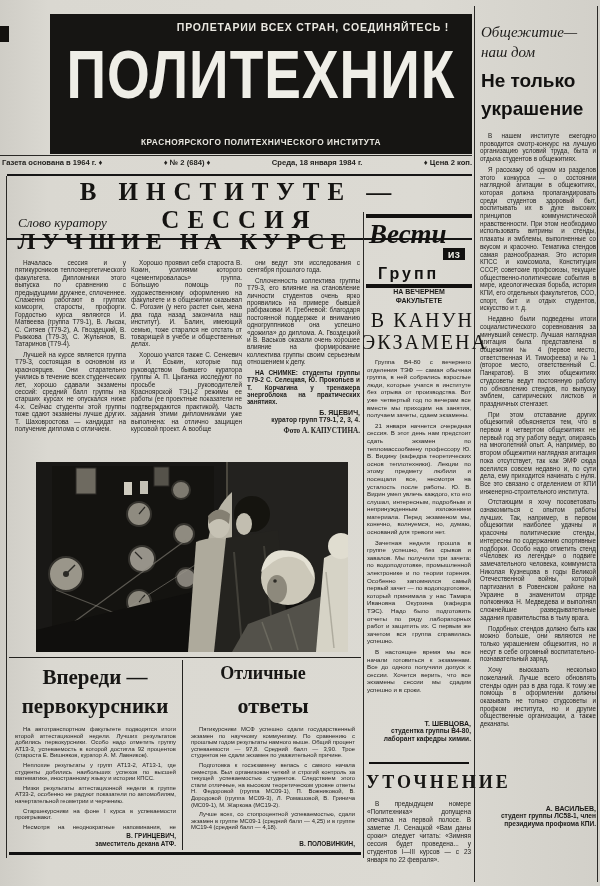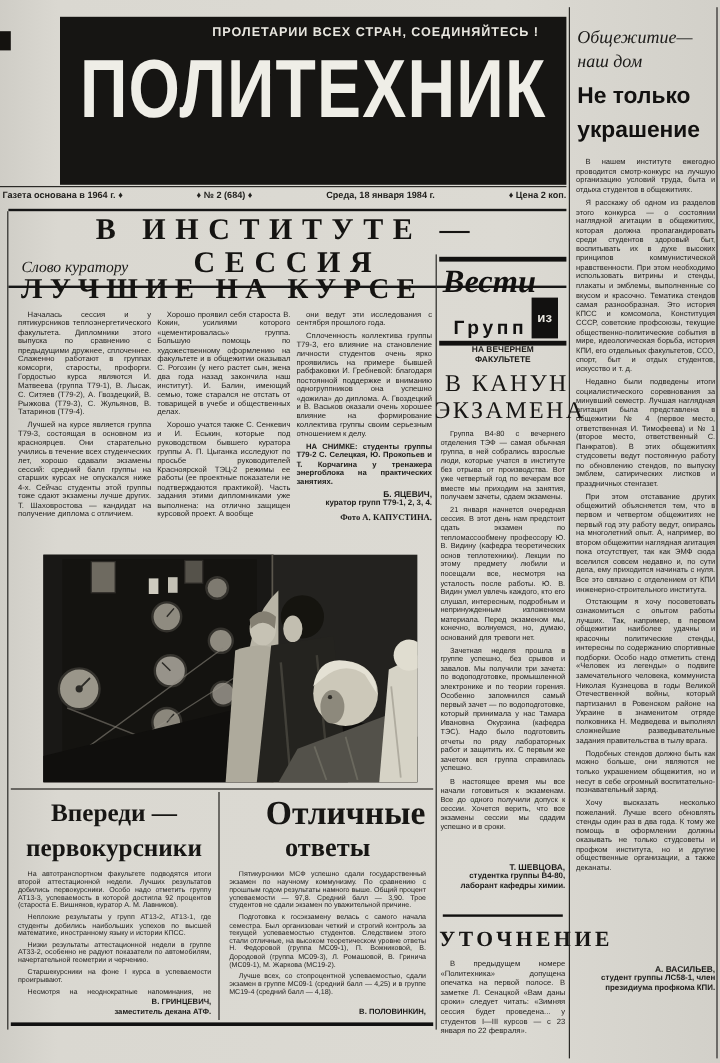--- a/index.html
+++ b/index.html
@@ -46,33 +46,33 @@
   
   #photo{position:absolute;left:36px;top:462px;width:312px;height:190px;}
   #photo svg{display:block;width:100%;height:100%;}
 
   
   #bottom-box{position:absolute;left:9px;top:657px;width:352px;height:194px;border-top:1px solid #23221f;border-bottom:3px solid #111;}
   #bottom-div{position:absolute;left:173px;top:2px;bottom:2px;width:1px;background:#23221f;}
   .sub-head{position:absolute;text-align:center;font-family:"Liberation Serif",serif;font-weight:bold;color:#171614;}
   #vp-h1{left:2px;top:7px;width:168px;font-size:21px;}
   #vp-h2{left:2px;top:36px;width:168px;font-size:21px;}
-  #ot-h1{left:194px;top:5px;width:170px;font-size:28px;text-align:center;}
+  #ot-h1{left:169px;top:5px;width:170px;font-size:18px;text-align:center;}
   #ot-h2{left:179px;top:35px;width:170px;font-size:22px;}
   .sub-body{position:absolute;top:68px;height:104px;overflow:hidden;font-size:5.9px;line-height:6.6px;text-align:justify;color:#1d1c1a;}
   #vp-body{left:6px;width:161px;}
   #ot-body{left:182px;width:164px;}
   .sub-sig{position:absolute;bottom:5px;text-align:right;font-weight:bold;font-size:6.4px;line-height:7.4px;}
   #vp-sig{left:6px;width:161px;}
   #ot-sig{left:182px;width:164px;}
 
   
   #vesti-logo{position:absolute;left:366px;top:214px;width:106px;height:66px;border-top:4px solid #121110;border-bottom:4px solid #121110;}
   #vesti-w1{position:absolute;left:3px;top:1px;font-family:"Liberation Serif",serif;font-style:italic;font-weight:bold;font-size:27px;color:#121110;}
-  #vesti-w2{position:absolute;right:7px;top:30px;background:#121110;color:#e9e7e0;font-weight:bold;font-size:11px;padding:11px 5px;}
+  #vesti-w2{position:absolute;right:7px;top:30px;background:#121110;color:#e9e7e0;font-weight:bold;font-size:11px;padding:0 5px;}
   #vesti-w3{position:absolute;left:12px;bottom:1px;font-weight:bold;font-size:16px;letter-spacing:3px;color:#121110;}
   .vesti-kick{position:absolute;left:366px;width:106px;text-align:center;font-weight:bold;font-size:7px;line-height:9px;color:#1b1a18;}
   #vk1{top:287px;} #vk2{top:296px;}
   .vesti-head{position:absolute;left:362px;width:112px;text-align:right;font-family:"Liberation Serif",serif;
     font-size:20px;letter-spacing:2px;color:#171614;}
   #vh1{top:309px;} #vh2{top:331px;}
   #vesti-body{position:absolute;left:367px;top:358px;width:104px;height:358px;overflow:hidden;
     font-size:6.2px;line-height:7.6px;text-align:justify;color:#1d1c1a;}
   #vesti-sig{position:absolute;left:367px;top:718px;width:104px;}
   #vesti-rule{position:absolute;left:369px;top:762px;width:100px;height:2px;background:#121110;}
@@ -93,20 +93,21 @@
 </head>
 <body>
 
 <div id="page">
 
   <div id="corner-mark"></div>
 
   <div id="masthead">
     <div id="slogan">ПРОЛЕТАРИИ ВСЕХ СТРАН, СОЕДИНЯЙТЕСЬ !</div>
     <div id="mast-title">ПОЛИТЕХНИК</div>
+    <div class="organ-line" style="bottom:7px;">КРАСНОЯРСКОГО ПОЛИТЕХНИЧЕСКОГО ИНСТИТУТА</div>
   </div>
 
   <div class="rule-h" style="left:0;top:155px;width:472px;"></div>
   <div id="dateline">
     <span>Газета основана в 1964 г.  ♦</span>
     <span>♦  № 2 (684)  ♦</span>
     <span>Среда, 18 января 1984 г.</span>
     <span>♦  Цена 2 коп.</span>
   </div>
 

